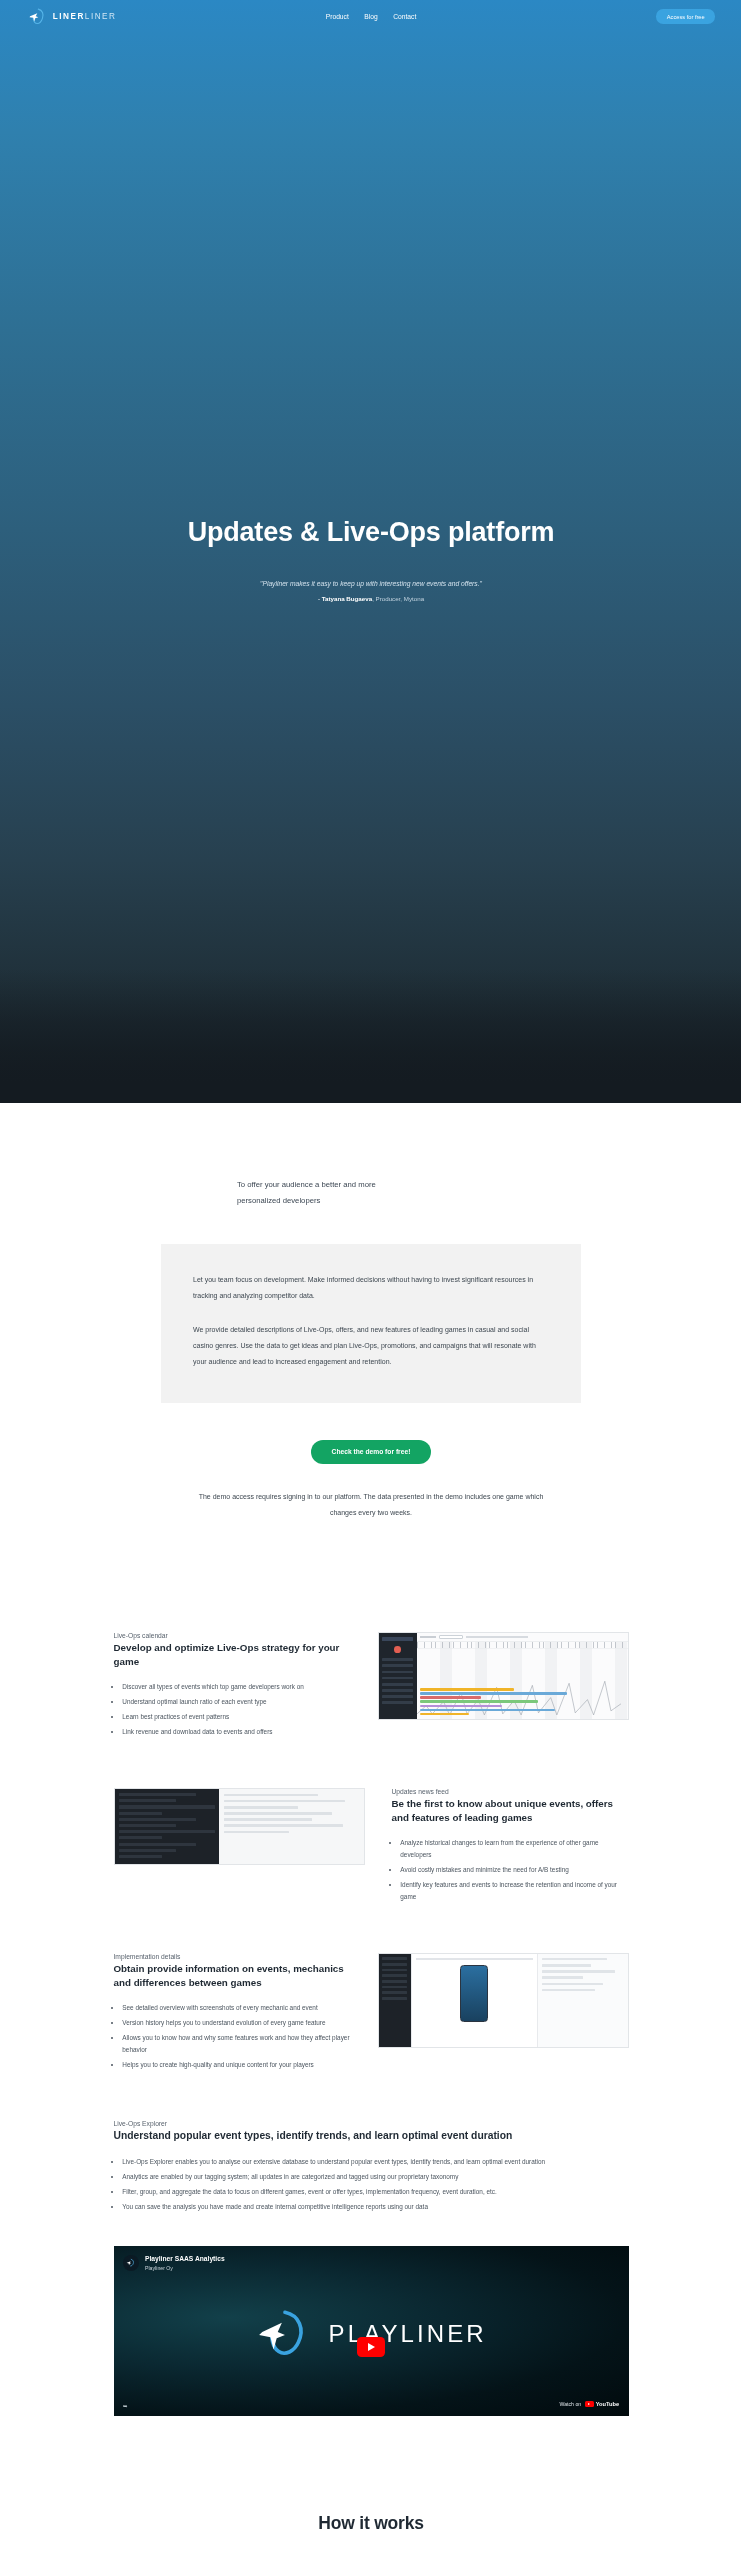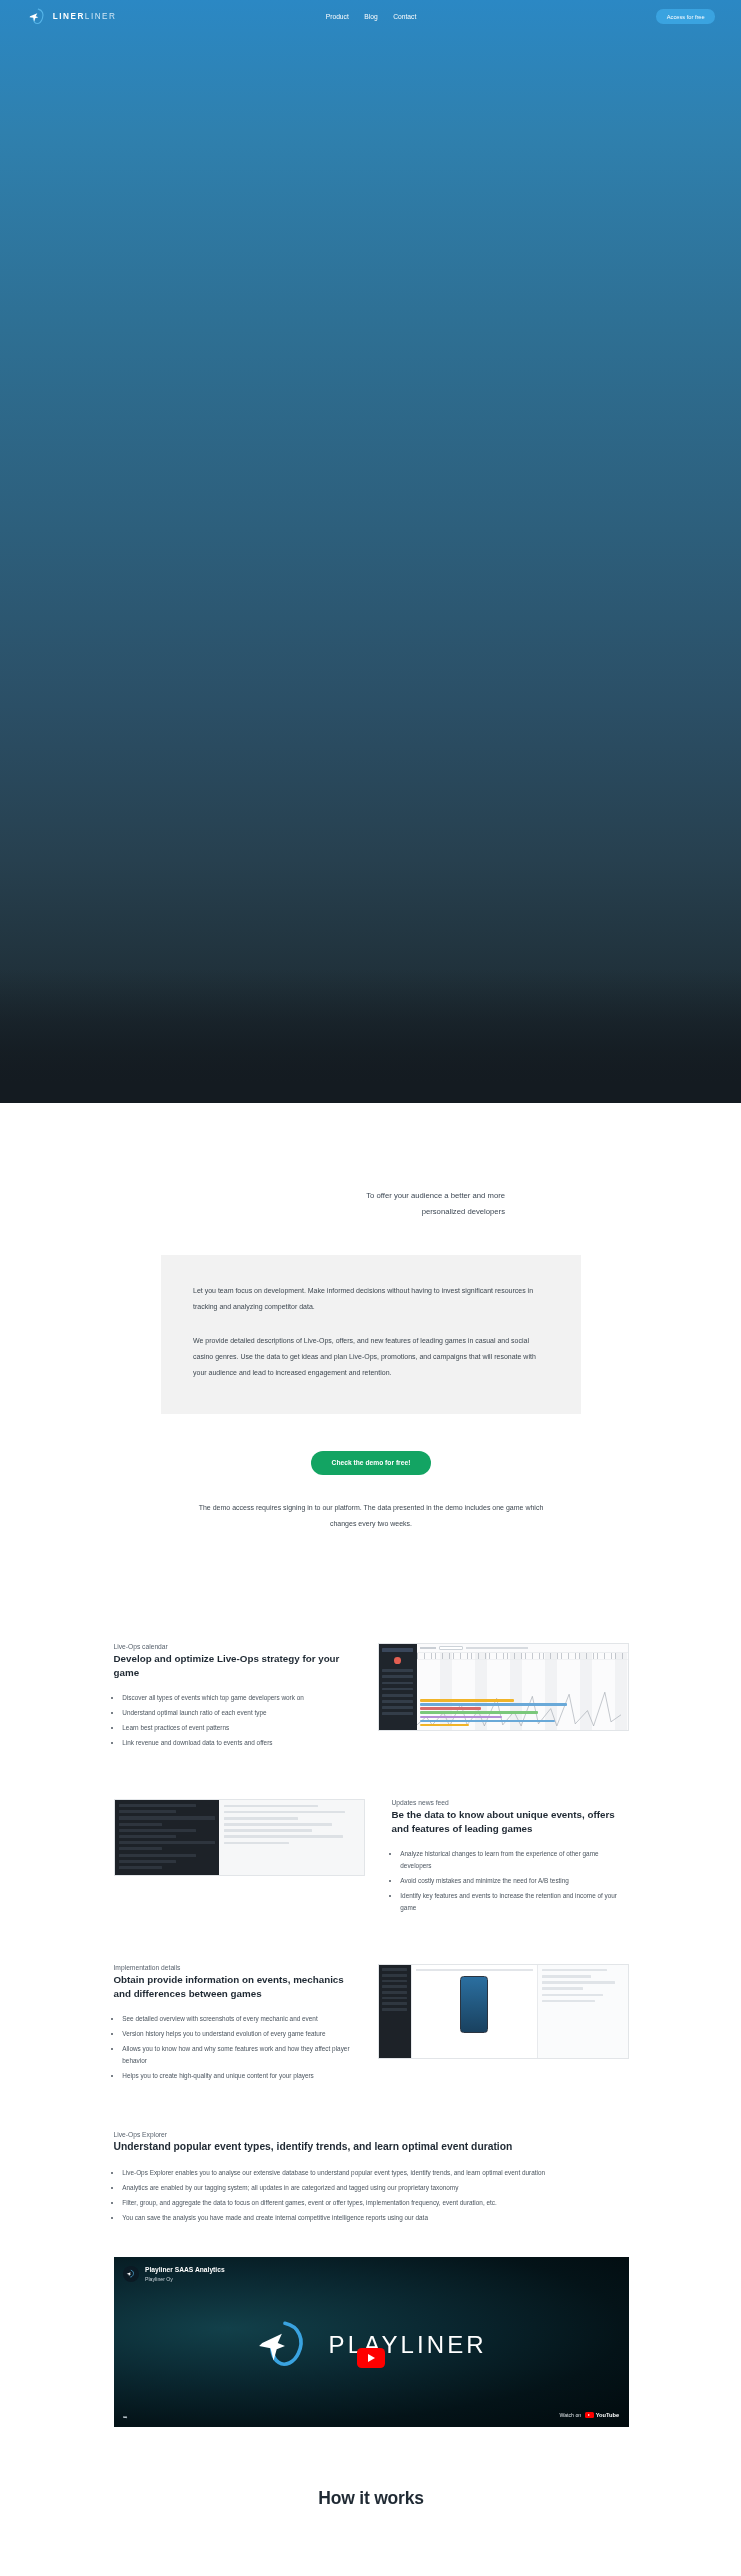--- a/index.html
+++ b/index.html
@@ -67,22 +67,22 @@
   }
   .hero-attr b{color:#ffffff;font-weight:700;font-style:normal;}
 
   
   .section{max-width:742px;margin:0 auto;}
   .h2{
     text-align:center;font-size:17.5px;font-weight:700;color:#1f2933;
     letter-spacing:-0.2px;
   }
   .sub{
-    text-align:right;font-size:7.7px;color:#3c4753;line-height:2.05;
-    margin:28px auto 0;max-width:268px;
+    text-align:left;font-size:7.7px;color:#3c4753;line-height:2.05;
+    margin:17px auto 0;max-width:268px;
   }
 
   
   .plan{padding:57px 0 0;}
   .gray-box{
     width:420px;margin:35px auto 0;
     background:#f2f2f2;padding:28px 32px 32px;
   }
   .gray-box p{
     font-size:7px;line-height:2.3;color:#3d4750;
@@ -200,21 +200,21 @@
   .v-foot .wtxt{color:#dfe5e9;font-size:5.2px;}
   .yt-badge{
     display:inline-flex;align-items:center;gap:2.1px;
     color:#fff;font-size:5.7px;font-weight:700;
   }
   .yt-icon{width:8.8px;height:6.2px;background:#ff0000;border-radius:1.5px;display:inline-flex;align-items:center;justify-content:center;}
   .yt-icon i{width:0;height:0;border-left:2.6px solid #fff;border-top:1.5px solid transparent;border-bottom:1.5px solid transparent;}
   .v-share{position:absolute;left:9.3px;bottom:7.2px;color:#b9c4ca;font-size:5.7px;z-index:3;}
 
   
-  .how{padding-top:61px;}
+  .how{padding-top:61px;margin-top:36px;}
 </style>
 </head>
 <body>
 
 <section class="hero">
 
   <nav class="nav">
     <div class="brand">
       <span class="brand-mark">
         <svg width="20.6" height="20.6" viewBox="0 0 40 40">
@@ -227,20 +227,25 @@
 
     <div class="nav-links">
       <a href="#">Product</a>
       <a href="#">Blog</a>
       <a href="#">Contact</a>
     </div>
 
     <button class="nav-cta">Access for free</button>
   </nav>
 
+  <div class="hero-content">
+    <h1 class="hero-title">Updates &amp; Live-Ops platform</h1>
+    <p class="hero-quote">"Playliner makes it easy to keep up with interesting new events and offers."</p>
+    <p class="hero-attr"><b>- Tatyana Bugaeva</b><span>, Producer, Mytona</span></p>
+  </div>
 </section>
 
 <section class="section plan">
   <p class="sub">
     <span>To offer your audience a better and more</span><br>
     <span>personalized developers</span>
   </p>
 
   <div class="gray-box">
     <p>Let you team focus on development. Make informed decisions without having to invest significant resources in tracking and analyzing competitor data.</p>
@@ -300,21 +305,21 @@
             </div>
           </div>
         </div>
       </div>
     </div>
   </div>
 
   <div class="feature-row reverse">
     <div class="feature-txt">
       <div class="feature-kicker">Updates news feed</div>
-      <div class="feature-h">Be the data to know about unique events, offers and features of leading games</div>
+      <div class="feature-h">Be the first to know about unique events, offers and features of leading games</div>
       <ul class="feature-list">
         <li>Analyze historical changes to learn from the experience of other game developers</li>
         <li>Avoid costly mistakes and minimize the need for A/B testing</li>
         <li>Identify key features and events to increase the retention and income of your game</li>
       </ul>
     </div>
     <div class="feature-img">
       <div class="shot shot-2">
         <div class="pane">
           <div class="row w80"></div>

